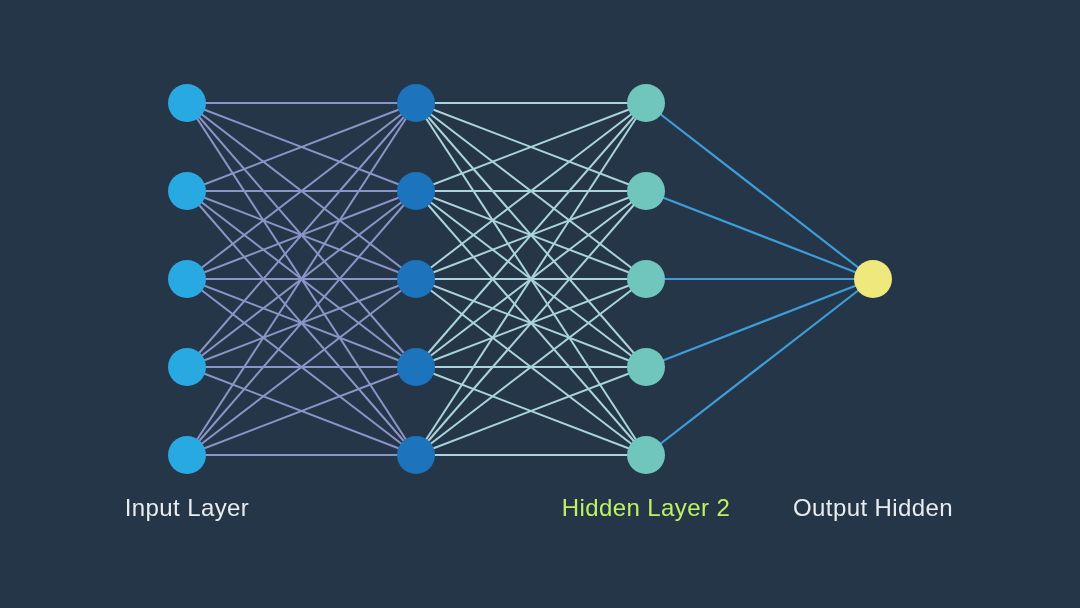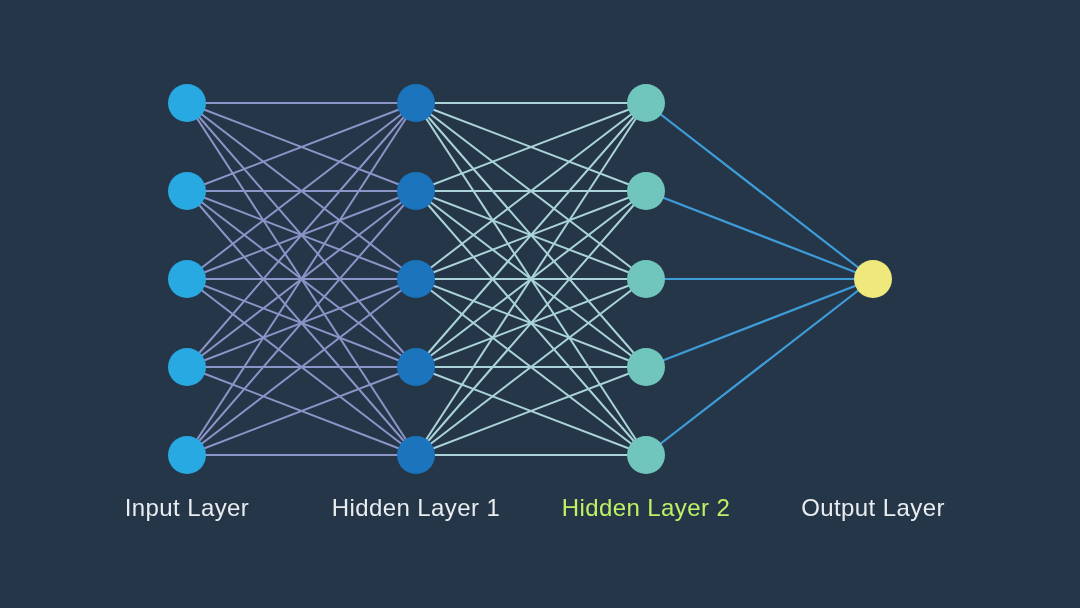--- a/index.html
+++ b/index.html
@@ -107,17 +107,16 @@
         <circle cx="646" cy="103" r="19" fill="#70C6BD"></circle>
         <circle cx="646" cy="191" r="19" fill="#70C6BD"></circle>
         <circle cx="646" cy="279" r="19" fill="#70C6BD"></circle>
         <circle cx="646" cy="367" r="19" fill="#70C6BD"></circle>
         <circle cx="646" cy="455" r="19" fill="#70C6BD"></circle>
         <circle cx="873" cy="279" r="19" fill="#EFE97D"></circle>
       </g>
   </svg>
 
   <div class="layer-label" style="left: 187px; top: 494px; color: rgb(233, 237, 240); font-size: 24px;">Input Layer</div>
-  <div class="layer-label" style="left: 416px; top: 494px; color: rgb(233, 237, 240); font-size: 24px;">Hidden Layer 1</div>
   <div class="layer-label" style="left: 646px; top: 494px; color: #bef264; font-size: 24px;">Hidden Layer 2</div>
-  <div class="layer-label" style="left: 873px; top: 494px; color: rgb(233, 237, 240); font-size: 24px;">Output Layer</div>
+  <div class="layer-label" style="left: 873px; top: 494px; color: rgb(233, 237, 240); font-size: 24px;">Output Hidden</div>
 
 </div>
 
 </body></html>

